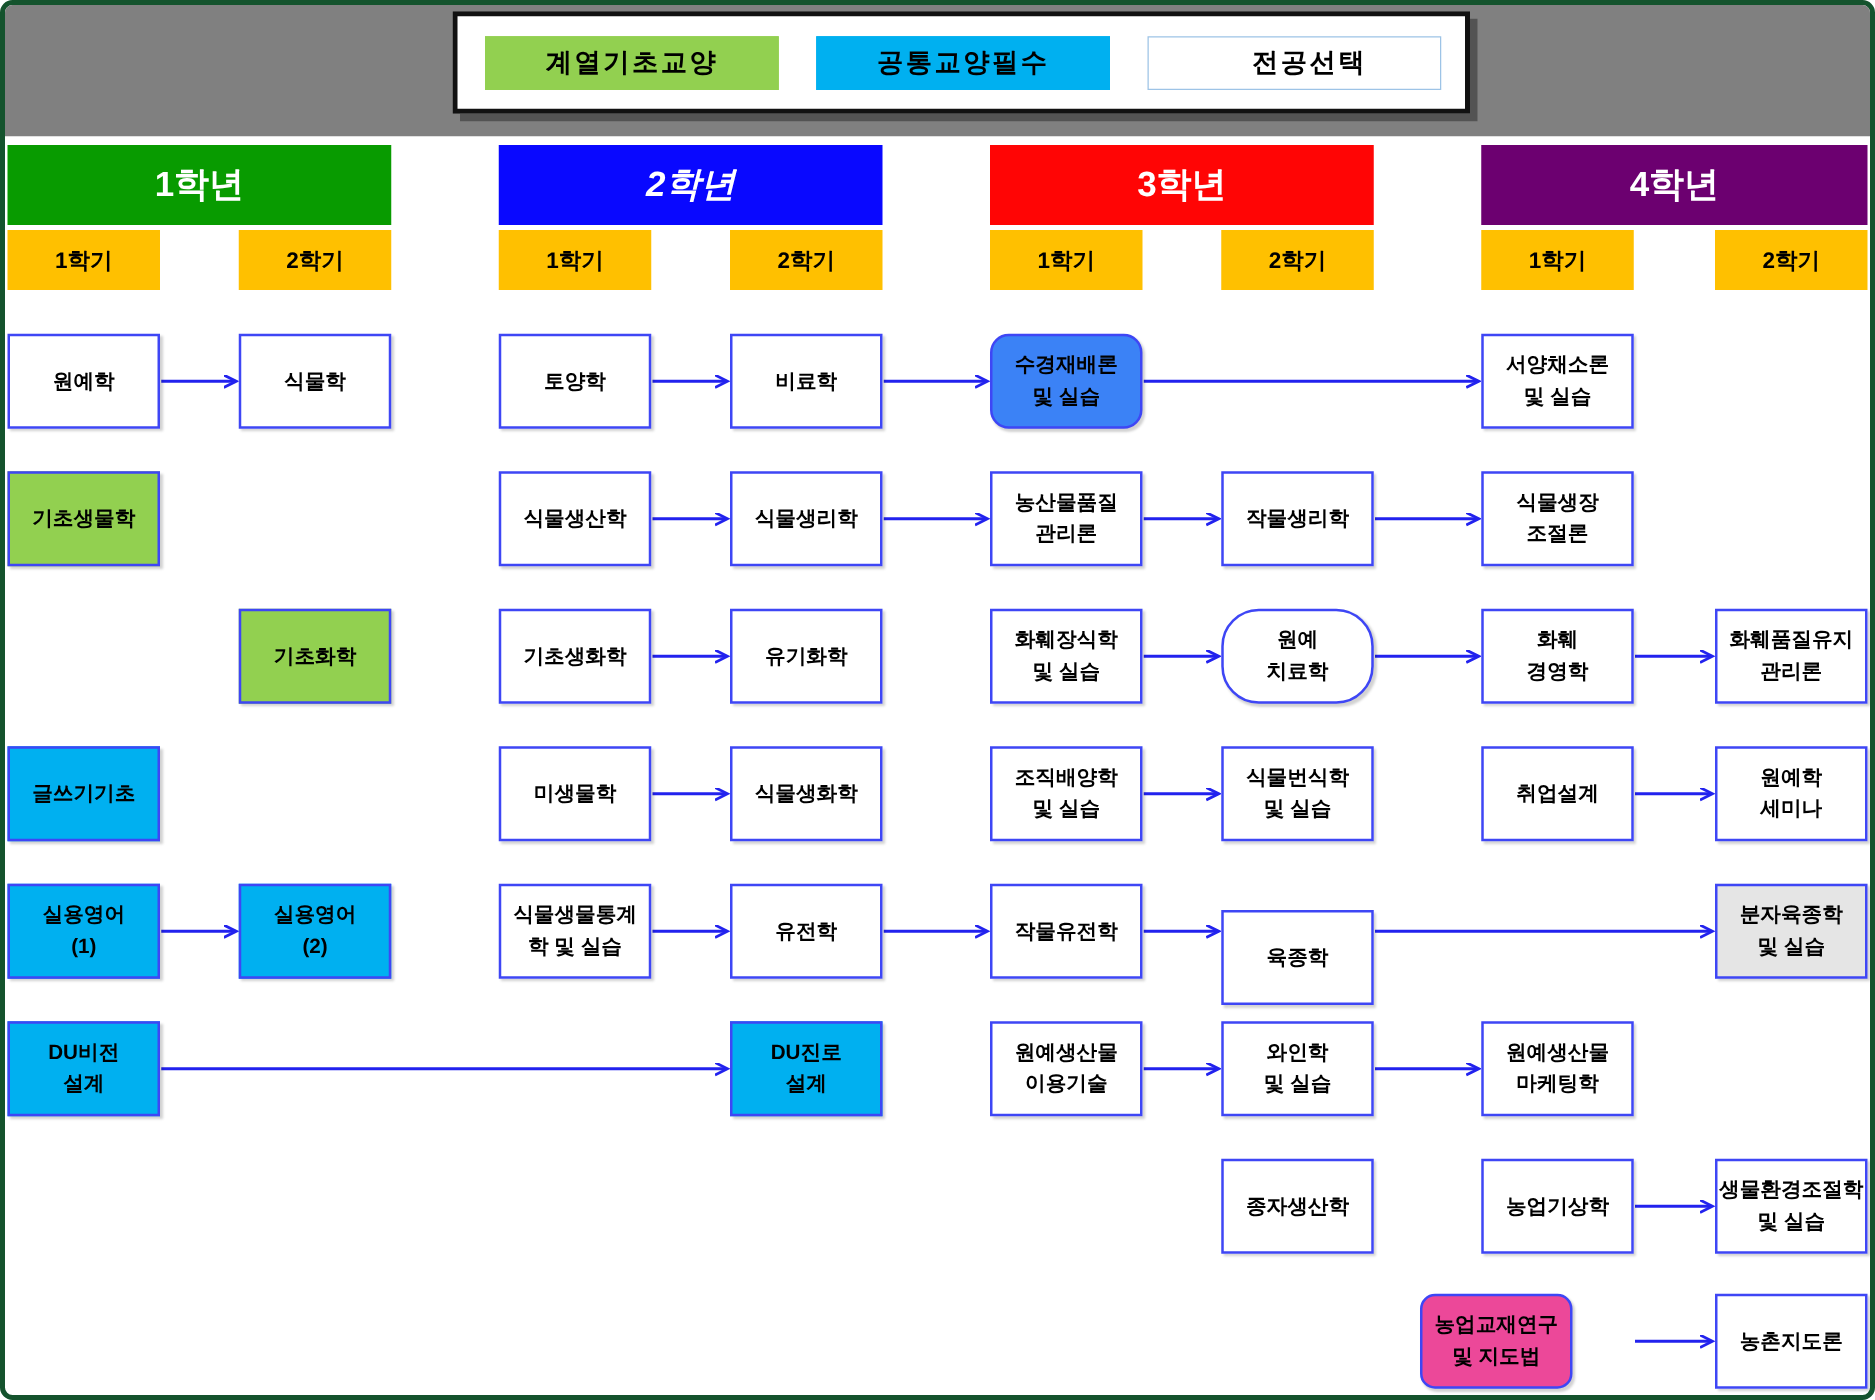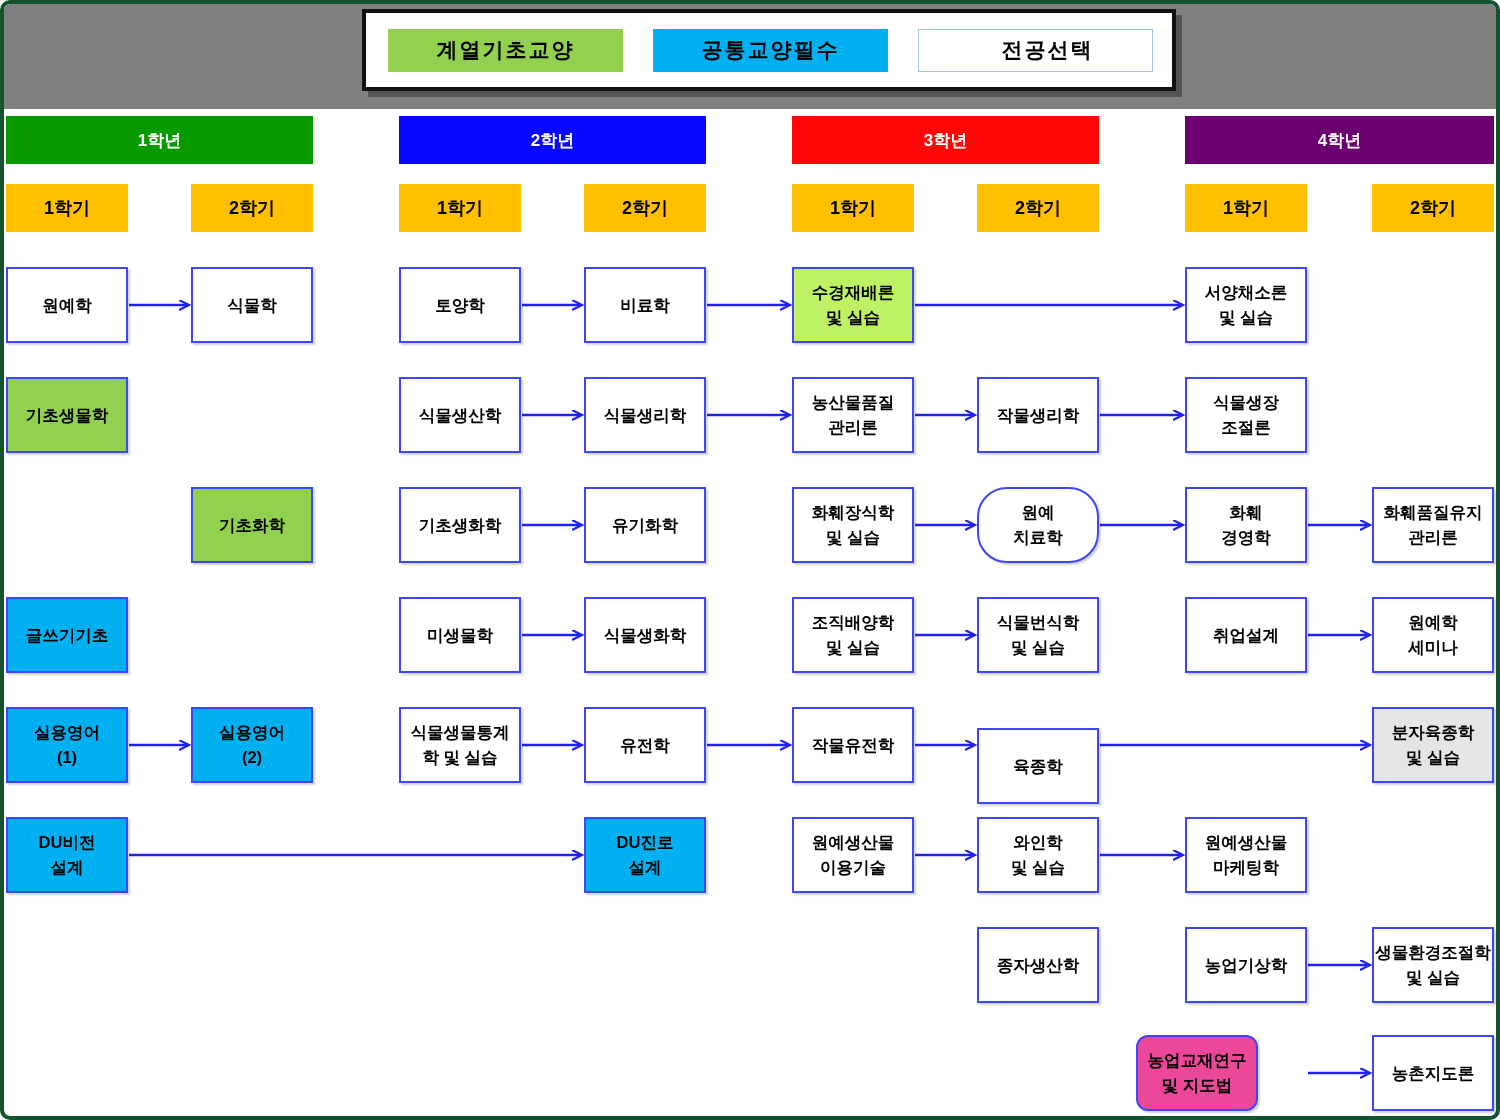--- a/index.html
+++ b/index.html
@@ -12,22 +12,22 @@
   .legend-frame{
     position:absolute;left:358px;top:5px;width:814px;height:82px;background:#ffffff;
     border:4px solid #111;box-sizing:border-box;box-shadow:6px 6px 0 rgba(0,0,0,0.35);
     display:flex;align-items:center;justify-content:flex-start;gap:30px;padding-left:22px;
   }
   .legend-item{
     width:235px;height:43px;display:flex;align-items:center;justify-content:center;
     font-size:21px;font-weight:bold;color:#000;letter-spacing:2px;box-sizing:border-box;
   }
   .year-header{
-    position:absolute;top:112px;height:48px;display:flex;align-items:center;justify-content:center;
-    color:#ffffff;font-size:17px;font-weight:bold;
+    position:absolute;top:112px;height:64px;display:flex;align-items:center;justify-content:center;
+    color:#ffffff;font-size:28px;font-weight:bold;
   }
   .sem-chip{
     position:absolute;top:180px;width:122px;height:48px;background:#FFC000;
     display:flex;align-items:center;justify-content:center;
     color:#000;font-size:18px;font-weight:bold;
   }
   .course{
     position:absolute;width:122px;height:76px;background:#ffffff;
     border:2px solid #3E46F5;box-sizing:border-box;z-index:2;
     display:flex;align-items:center;justify-content:center;text-align:center;
@@ -46,21 +46,21 @@
       <div class="legend-item" style="background: rgb(146, 208, 80); border: 1px solid rgb(146, 208, 80);">계열기초교양</div>
       <div class="legend-item" style="background: rgb(0, 176, 240); border: 1px solid rgb(0, 176, 240);">공통교양필수</div>
       <div class="legend-item" style="background: rgb(255, 255, 255); border: 1px solid rgb(157, 195, 230); padding-left: 24px;">전공선택</div>
     </div>
   </div>
 
   <div id="headers">
       <div class="year-header" style="left: 2px; width: 307px; background: rgb(8, 155, 0);">1학년</div>
       <div class="sem-chip" style="left: 2px; background: rgb(255, 192, 0);">1학기</div>
       <div class="sem-chip" style="left: 187px; background: rgb(255, 192, 0);">2학기</div>
-      <div class="year-header" style="left: 395px; width: 307px; background: rgb(9, 8, 255);">2학년</div>
+      <div class="year-header" style="left: 395px; width: 307px; background: rgb(9, 8, 255); font-style: italic;">2학년</div>
       <div class="sem-chip" style="left: 395px; background: rgb(255, 192, 0);">1학기</div>
       <div class="sem-chip" style="left: 580px; background: rgb(255, 192, 0);">2학기</div>
       <div class="year-header" style="left: 788px; width: 307px; background: rgb(255, 5, 5);">3학년</div>
       <div class="sem-chip" style="left: 788px; background: rgb(255, 192, 0);">1학기</div>
       <div class="sem-chip" style="left: 973px; background: rgb(255, 192, 0);">2학기</div>
       <div class="year-header" style="left: 1181px; width: 309px; background: rgb(108, 0, 112);">4학년</div>
       <div class="sem-chip" style="left: 1181px; background: rgb(255, 192, 0);">1학기</div>
       <div class="sem-chip" style="left: 1368px; background: rgb(255, 192, 0);">2학기</div>
     </div>
 
@@ -97,21 +97,21 @@
         <line x1="1304" y1="961" x2="1365" y2="961" stroke="#2222EE" stroke-width="2.4" marker-end="url(#ah)"></line>
         <line x1="1304" y1="1069" x2="1365" y2="1069" stroke="#2222EE" stroke-width="2.4" marker-end="url(#ah)"></line>
       </g>
   </svg>
 
   <div id="courses">
       <div class="course" style="left: 2px; top: 263px; background: rgb(255, 255, 255); border-color: rgb(62, 70, 245);">원예학</div>
       <div class="course" style="left: 187px; top: 263px; background: rgb(255, 255, 255); border-color: rgb(62, 70, 245);">식물학</div>
       <div class="course" style="left: 395px; top: 263px; background: rgb(255, 255, 255); border-color: rgb(62, 70, 245);">토양학</div>
       <div class="course" style="left: 580px; top: 263px; background: rgb(255, 255, 255); border-color: rgb(62, 70, 245);">비료학</div>
-      <div class="course" style="left: 788px; top: 263px; background: #bef264; border-color: rgb(62, 70, 245);">수경재배론
+      <div class="course" style="left: 788px; top: 263px; background: #3b82f6; border-color: rgb(62, 70, 245); border-radius: 15px;">수경재배론
 및 실습</div>
       <div class="course" style="left: 1181px; top: 263px; background: rgb(255, 255, 255); border-color: rgb(62, 70, 245);">서양채소론
 및 실습</div>
       <div class="course" style="left: 2px; top: 373px; background: rgb(146, 208, 80); border-color: rgb(62, 70, 245);">기초생물학</div>
       <div class="course" style="left: 395px; top: 373px; background: rgb(255, 255, 255); border-color: rgb(62, 70, 245);">식물생산학</div>
       <div class="course" style="left: 580px; top: 373px; background: rgb(255, 255, 255); border-color: rgb(62, 70, 245);">식물생리학</div>
       <div class="course" style="left: 788px; top: 373px; background: rgb(255, 255, 255); border-color: rgb(62, 70, 245);">농산물품질
 관리론</div>
       <div class="course" style="left: 973px; top: 373px; background: rgb(255, 255, 255); border-color: rgb(62, 70, 245);">작물생리학</div>
       <div class="course" style="left: 1181px; top: 373px; background: rgb(255, 255, 255); border-color: rgb(62, 70, 245);">식물생장

